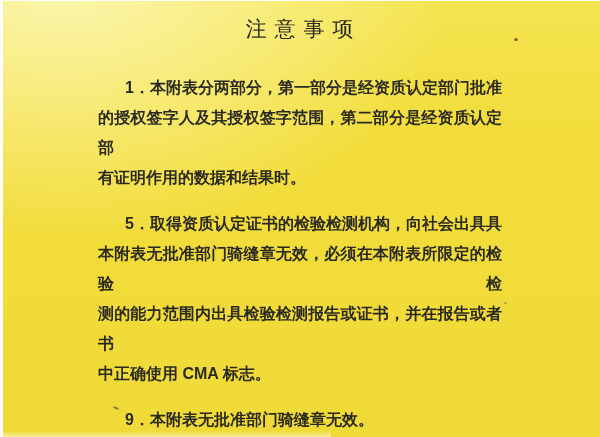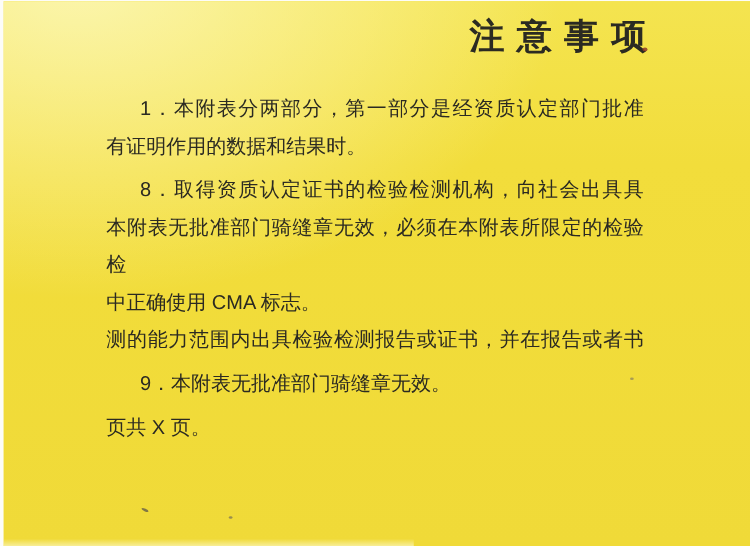--- a/index.html
+++ b/index.html
@@ -19,25 +19,25 @@
   .page::after {
     content: ""; position: absolute; left: 0; right: 45%; bottom: 0; height: 6px;
     background: linear-gradient(to top, rgba(255,255,235,0.55), rgba(255,255,235,0));
   }
   .content {
     position: relative;
     padding: 13px 82px 0 79px; 
     color: #2b2a22;
   }
   .title {
-    font-size: 28px; line-height: 30px; font-weight: bold;
-    letter-spacing: 1px; text-align: right;
+    font-size: 21px; line-height: 30px; font-weight: normal;
+    letter-spacing: 1px; text-align: center;
     margin: 0 0 29px 0;
   }
-  .para { margin: 3px; }
+  .para { margin: 16px; font-weight: bold; }
   .para + .para { margin-top: 5px; }
   .line {
     font-size: 16px; line-height: 30px;
     white-space: normal;
   }
   .line.first { text-indent: 27px; }
   .line.fill { text-align: justify; text-align-last: justify; }
   .speck { position: absolute; border-radius: 50%; opacity: 0.85; }
   .speck-1 { left: 511px; top: 37px;  width: 4px; height: 3px; background: #8e3b28; }
   .speck-2 { left: 110px; top: 406px; width: 6px; height: 2px; background: #6d6548; transform: rotate(24deg); }
@@ -47,28 +47,29 @@
 </head>
 <body>
 
 <div class="page">
   <div class="content">
 
     <h1 class="title">注 意 事 项</h1>
 
     <div class="para">
       <div class="line first fill">1．本附表分两部分，第一部分是经资质认定部门批准</div>
+      <div class="line fill">的授权签字人及其授权签字范围，第二部分是经资质认定部</div>
       <div class="line">有证明作用的数据和结果时。</div>
     </div>
 
     <div class="para">
-      <div class="line first fill">8．取得资质认定证书的检验检测机构，向社会出具具</div>
+      <div class="line first fill">5．取得资质认定证书的检验检测机构，向社会出具具</div>
       <div class="line fill">本附表无批准部门骑缝章无效，必须在本附表所限定的检验检</div>
+      <div class="line fill">测的能力范围内出具检验检测报告或证书，并在报告或者书</div>
       <div class="line">中正确使用 CMA 标志。</div>
-      <div class="line fill">测的能力范围内出具检验检测报告或证书，并在报告或者书</div>
     </div>
 
     <div class="para">
       <div class="line first">9．本附表无批准部门骑缝章无效。</div>
     </div>
 
     <div class="para">
       <div class="line">页共 X 页。</div>
     </div>
 

